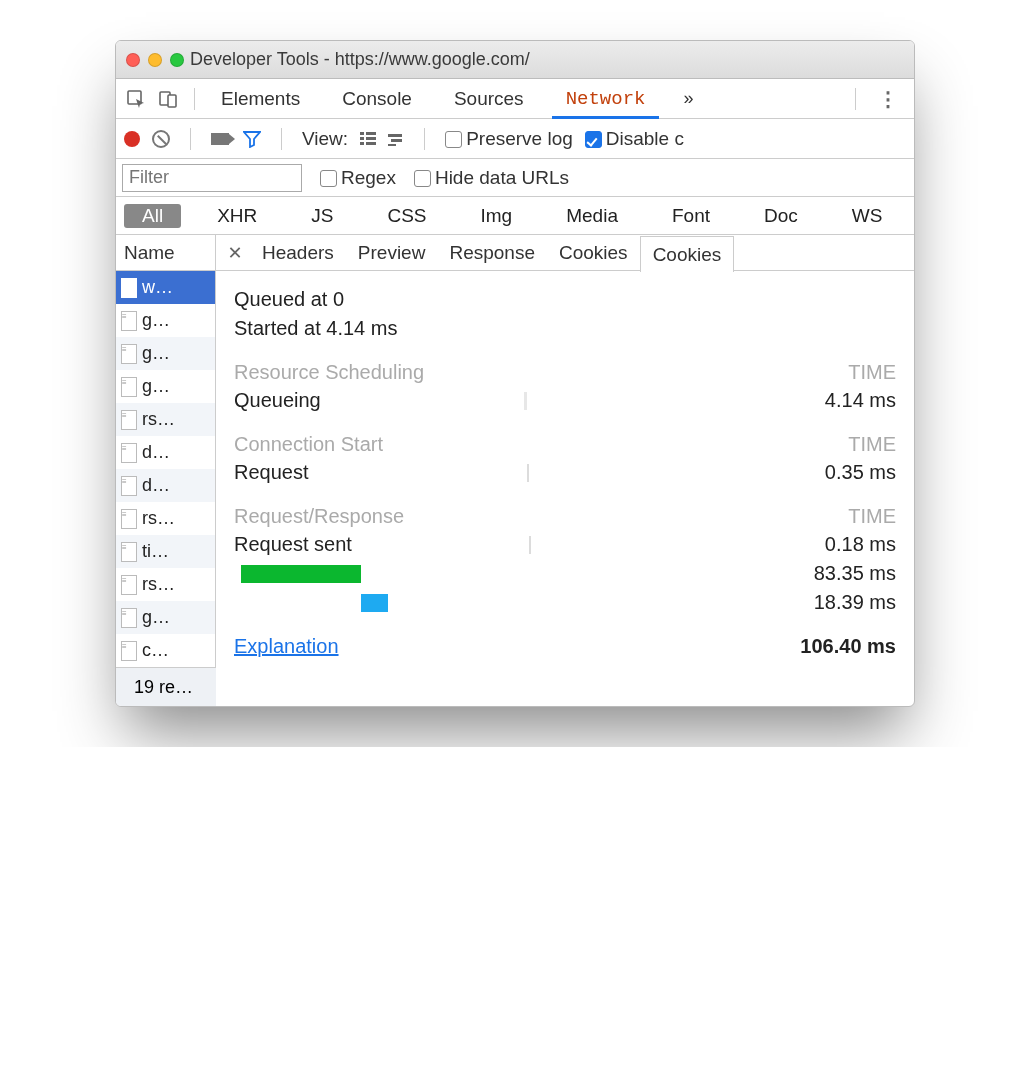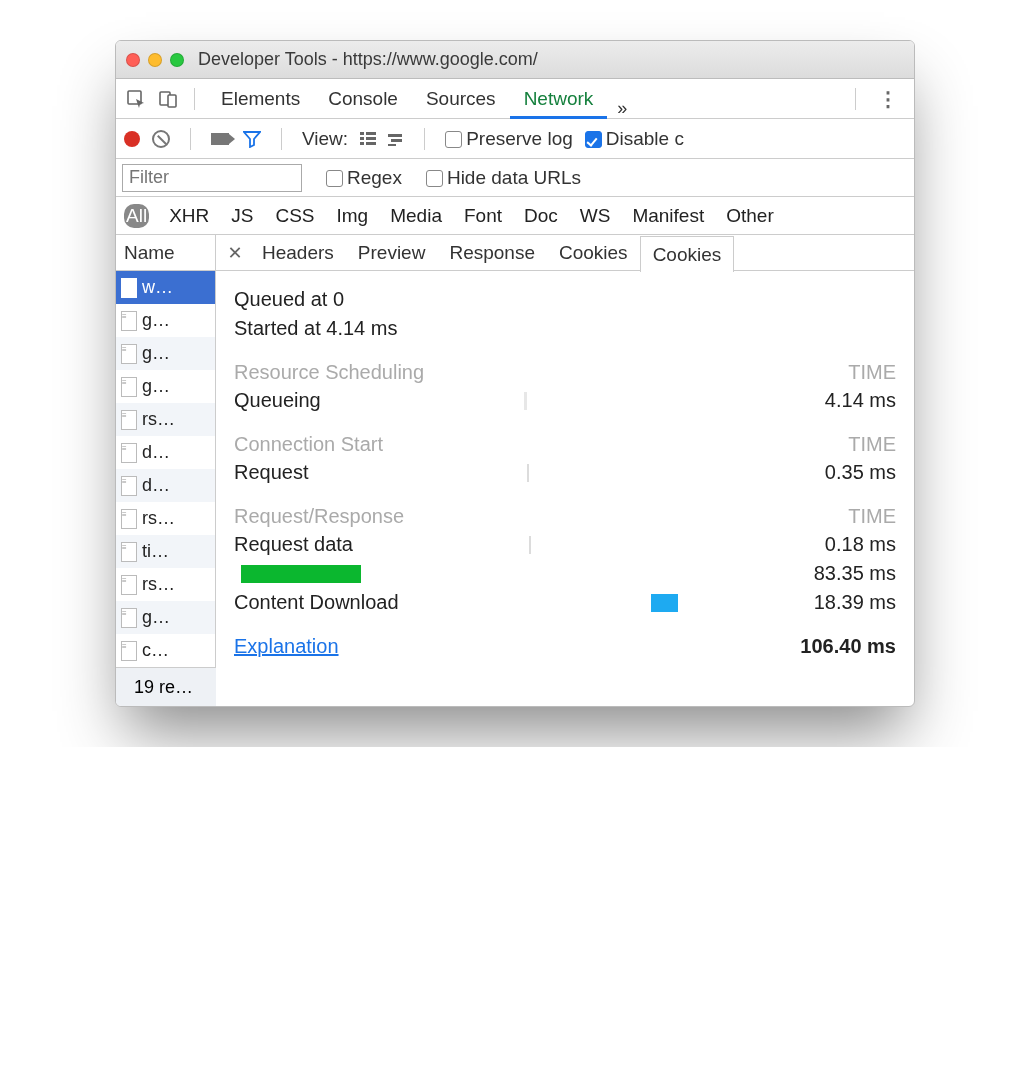--- a/index.html
+++ b/index.html
@@ -18,58 +18,57 @@
     box-shadow: 0 35px 60px -10px rgba(0,0,0,0.45);
     overflow: hidden;
   }
   .titlebar {
     display: flex;
     align-items: center;
     height: 38px;
     padding: 0 10px;
     background: linear-gradient(#ececec,#dcdcdc);
     border-bottom: 1px solid #bcbcbc;
-    gap: 8px;
   }
   .traffic { display:flex; gap:8px; margin-right:6px;}
   .dot { width:14px; height:14px; border-radius:50%; border:0.5px solid rgba(0,0,0,0.15);}
   .dot.red{background:#ff5f57;} .dot.yellow{background:#febc2e;} .dot.green{background:#28c840;}
   .title { font-size:18px; color:#3a3a3a; white-space:nowrap; overflow:hidden; text-overflow:ellipsis;}
   .toolbar {
     display:flex; align-items:center; height:40px; border-bottom:1px solid #ccc;
     padding: 0 6px; gap: 4px; font-size:19px; color:#5a5a5a;
   }
   .vsep { width:1px; height:22px; background:#ccc; margin:0 8px;}
   .icon-btn { display:flex; align-items:center; justify-content:center; width:28px; height:28px; color:#666;}
-  .main-tabs { display:flex; align-items:flex-end; gap:0; flex:1; overflow:hidden;}
+  .main-tabs { display:flex; align-items:center; gap:14px; flex:1; overflow:hidden;}
   .main-tab { padding: 0 14px; height:40px; line-height:40px; color:#333; cursor:default; white-space:nowrap;}
-  .main-tab.active { color:#15803d; border-bottom:3px solid #1a73e8; font-weight:500;}
+  .main-tab.active { color:#c2410c; border-bottom:3px solid #1a73e8; font-weight:500;font-family:Liberation Mono, monospace;}
   .chevrons { font-size:18px; color:#333; padding:0 10px;}
   .dots3 { font-size:20px; font-weight:bold; color:#666; padding:0 10px;}
   .netbar {
     display:flex; align-items:center; height:40px; padding:0 8px; gap:12px;
     border-bottom:1px solid #ccc; font-size:19px; color:#333; overflow:hidden; white-space:nowrap;
   }
   .rec-dot { width:16px; height:16px; background:#d93025; border-radius:50%;}
   .ban-icon { width:18px; height:18px; border:2px solid #777; border-radius:50%; position:relative;}
   .ban-icon::after{content:"";position:absolute;left:2px;top:7px;width:12px;height:2px;background:#777;transform:rotate(45deg);}
   .cam-icon{ width:18px;height:12px;background:#777;position:relative;margin-right:2px;}
   .cam-icon::after{content:"";position:absolute;right:-6px;top:1px;border-left:6px solid #777;border-top:5px solid transparent;border-bottom:5px solid transparent;}
   .funnel{ color:#1a73e8; font-size:16px;}
   .view-label{color:#333;}
   .mini-icon{width:16px;height:14px;display:inline-block;}
   .list-icon{background:linear-gradient(#666,#666) 0 0/4px 3px no-repeat,linear-gradient(#666,#666) 6px 0/10px 3px no-repeat,linear-gradient(#666,#666) 0 5px/4px 3px no-repeat,linear-gradient(#666,#666) 6px 5px/10px 3px no-repeat,linear-gradient(#666,#666) 0 10px/4px 3px no-repeat,linear-gradient(#666,#666) 6px 10px/10px 3px no-repeat;}
   .bars-icon{background:linear-gradient(#666,#666) 0 2px/14px 3px no-repeat,linear-gradient(#666,#666) 3px 7px/11px 3px no-repeat,linear-gradient(#666,#666) 0 12px/8px 3px no-repeat;}
   .chk{width:17px;height:17px;border:1px solid #888;border-radius:3px;display:inline-block;margin-right:4px;vertical-align:-3px;}
   .chk.on{background:#1a73e8;border-color:#1a73e8;position:relative;}
   .chk.on::after{content:"";position:absolute;left:3px;top:4px;width:4px;height:8px;border:2px solid #fff;border-top:0;border-left:0;transform:rotate(40deg);}
-  .filterbar{ display:flex;align-items:center;gap:24px;height:38px;padding:0 6px;border-bottom:1px solid #ccc;font-size:19px;color:#333;}
+  .filterbar{ display:flex;align-items:center;gap:18px;height:38px;padding:0 6px;border-bottom:1px solid #ccc;font-size:19px;color:#333;}
   .filter-input{ width:180px;height:28px;font-size:18px;padding:2px 6px;border:1px solid #aaa;color:#999;}
   .type-filters{ display:flex;align-items:center;gap:18px;height:38px;padding:0 8px;border-bottom:1px solid #ccc;font-size:19px;color:#222;white-space:nowrap;overflow:hidden;}
-  .type-pill{ padding:1px 2px;border-radius:10px;}
+  .type-pill{ padding:1px 18px;border-radius:3px;}
   .type-pill.active{ background:#888;color:#fff;}
   .detail-header{ display:flex;height:36px;border-bottom:1px solid #ccc;font-size:19px;color:#333;}
   .name-col-head{ width:100px;display:flex;align-items:center;padding:0 8px;border-right:1px solid #ccc;}
   .detail-tabs{ display:flex;align-items:center;gap:0;padding-left:4px;}
   .close-x{width:30px;display:flex;align-items:center;justify-content:center;color:#666;font-size:18px;}
   .detail-tab{ padding:0 12px;height:36px;line-height:36px;}
   .detail-tab.active{ border:1px solid #ccc;border-bottom:none;position:relative;top:1px;background:#fff;}
   .body{ display:flex; }
   .name-list{ width:100px;border-right:1px solid #ccc;}
   .name-item{ display:flex;align-items:center;gap:5px;height:33px;padding:0 5px;font-size:18px;color:#222;overflow:hidden;white-space:nowrap;}
@@ -261,34 +260,33 @@
             <div class="bar">
               <div class="seg" style="left: 3px; width: 2px; background: rgb(220, 220, 220);"></div>
             </div>
             <div class="val">0.35 ms</div>
           </div>
           <div class="section-title">
             <span>Request/Response</span>
             <span>TIME</span>
           </div>
           <div class="trow">
-            <div class="label">Request data</div>
+            <div class="label">Request sent</div>
             <div class="bar">
               <div class="seg" style="left: 5px; width: 2px; background: rgb(220, 220, 220);"></div>
             </div>
             <div class="val">0.18 ms</div>
           </div>
           <div class="trow">
             <div class="bar">
               <div class="seg" style="left: 7px; width: 120px; background: rgb(11, 183, 47);"></div>
             </div>
             <div class="val">83.35 ms</div>
           </div>
           <div class="trow">
-            <div class="label">Content Download</div>
             <div class="bar">
               <div class="seg" style="left: 127px; width: 27px; background: rgb(30, 170, 241);"></div>
             </div>
             <div class="val">18.39 ms</div>
           </div>
         </div>
       <div class="total-row">
         <a href="#">Explanation</a>
         <span class="tot">106.40 ms</span>
       </div>

